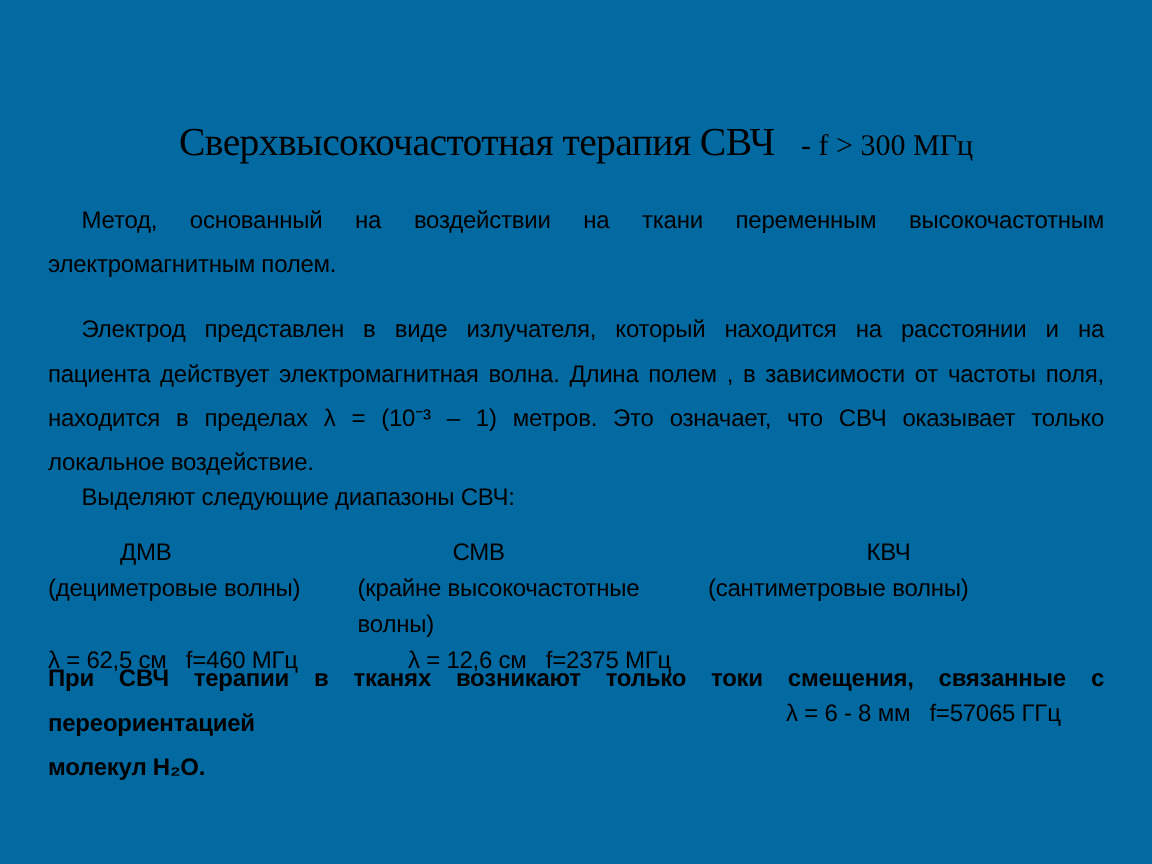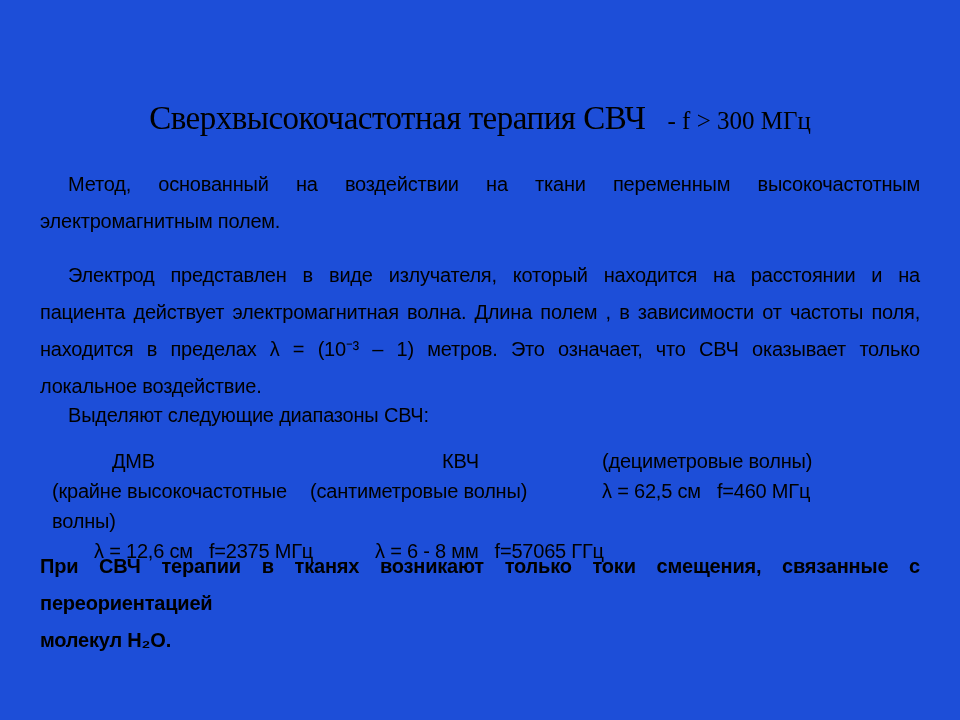--- a/index.html
+++ b/index.html
@@ -4,21 +4,21 @@
 <style>
   html, body {
     margin: 0;
     padding: 0;
     background: #ffffff;
   }
   .slide {
     position: relative;
     width: 960px;
     height: 720px;
-    background: #1d4ed8;
+    background: #0369a1;
     color: #000000;
     font-family: "Liberation Sans", sans-serif;
     overflow: hidden;
   }
   .title {
     position: absolute;
     top: 100px;
     left: 0;
     width: 100%;
     margin: 0;
@@ -49,34 +49,34 @@
   }
   .line.indent {
     padding-left: 28px;
   }
   .p1 { top: 166px; }
   .p2 { top: 257px; }
   .p3 { top: 399px; padding-left: 28px; line-height: 32px; }
   .p4 { top: 548px; font-weight: bold; }
   .bands {
     position: absolute;
-    left: 52px;
+    left: 40px;
     top: 446px;
     display: grid;
     grid-template-columns: 258px 292px 330px;
     font-size: 20px;
     line-height: 30px;
     letter-spacing: -0.2px;
   }
   .band-name.c1 { padding-left: 60px; }
   .band-name.c2 { padding-left: 79px; }
   .band-name.c3 { padding-left: 132px; }
   .band-params { white-space: pre; }
   .band-params.c2 { padding-left: 42px; }
-  .band-params.c3 { padding-left: 65px; }
+  .band-params.c3 { padding-left: 65px; margin-top: 44px; }
 </style>
 </head>
 <body>
 
 <div class="slide">
 
   <h1 class="title">
     <span class="title-main">Сверхвысокочастотная терапия СВЧ</span>
     <span class="title-suffix">- f &gt; 300 МГц</span>
   </h1>
@@ -90,20 +90,21 @@
     <div class="line justify indent">Электрод представлен в виде излучателя, который находится на расстоянии и на</div>
     <div class="line justify">пациента действует электромагнитная волна. Длина полем , в зависимости от частоты поля,</div>
     <div class="line justify">находится в пределах λ = (10⁻³ – 1) метров. Это означает, что СВЧ оказывает только</div>
     <div class="line">локальное воздействие.</div>
   </div>
 
   <div class="para p3">Выделяют следующие диапазоны СВЧ:</div>
 
   <div class="bands">
     <div class="band-name c1">ДМВ</div>
+    <div class="band-name c2">СМВ</div>
     <div class="band-name c3">КВЧ</div>
 
     <div class="band-desc c1">(дециметровые волны)</div>
     <div class="band-desc c3">(крайне высокочастотные волны)</div>
     <div class="band-desc c2">(сантиметровые волны)</div>
 
     <div class="band-params c1">λ = 62,5 см   f=460 МГц</div>
     <div class="band-params c2">λ = 12,6 см   f=2375 МГц</div>
     <div class="band-params c3">λ = 6 - 8 мм   f=57065 ГГц</div>
   </div>

